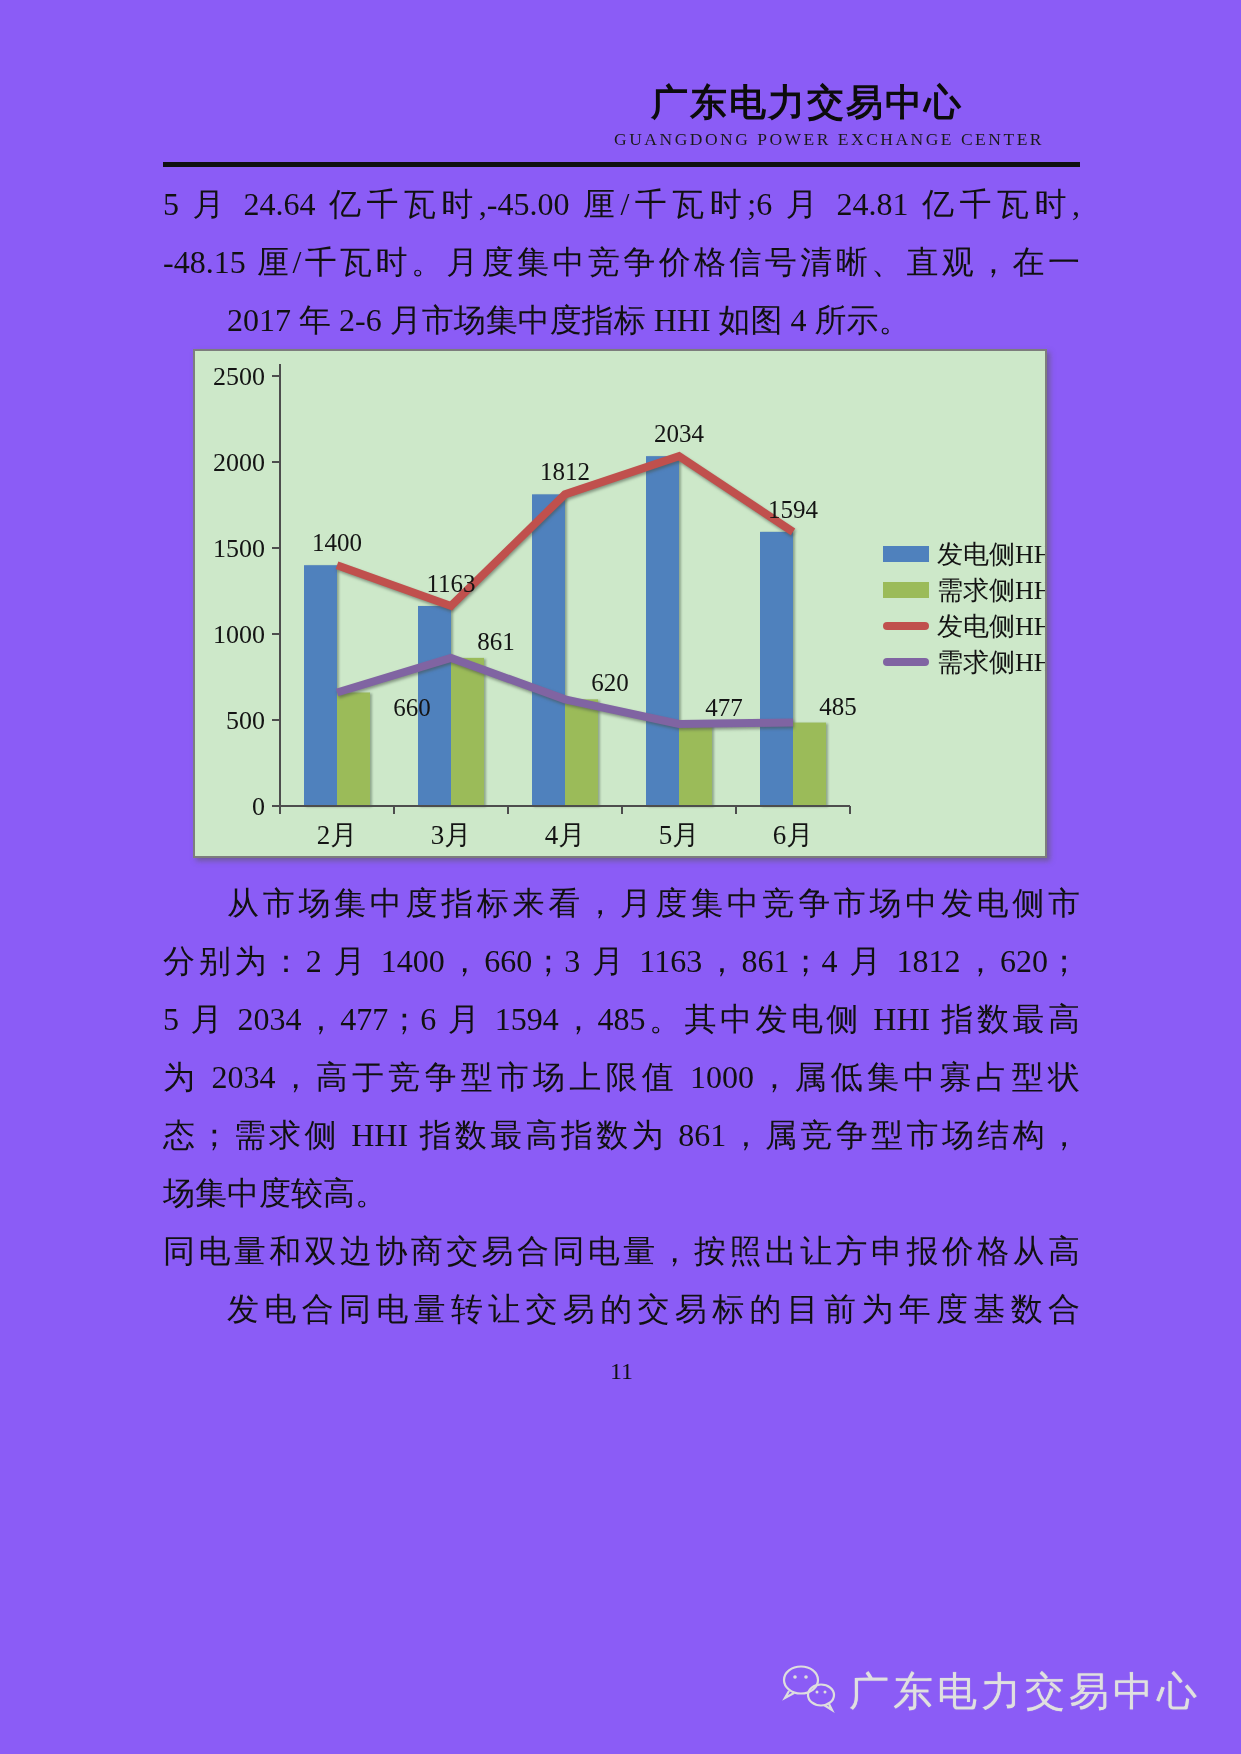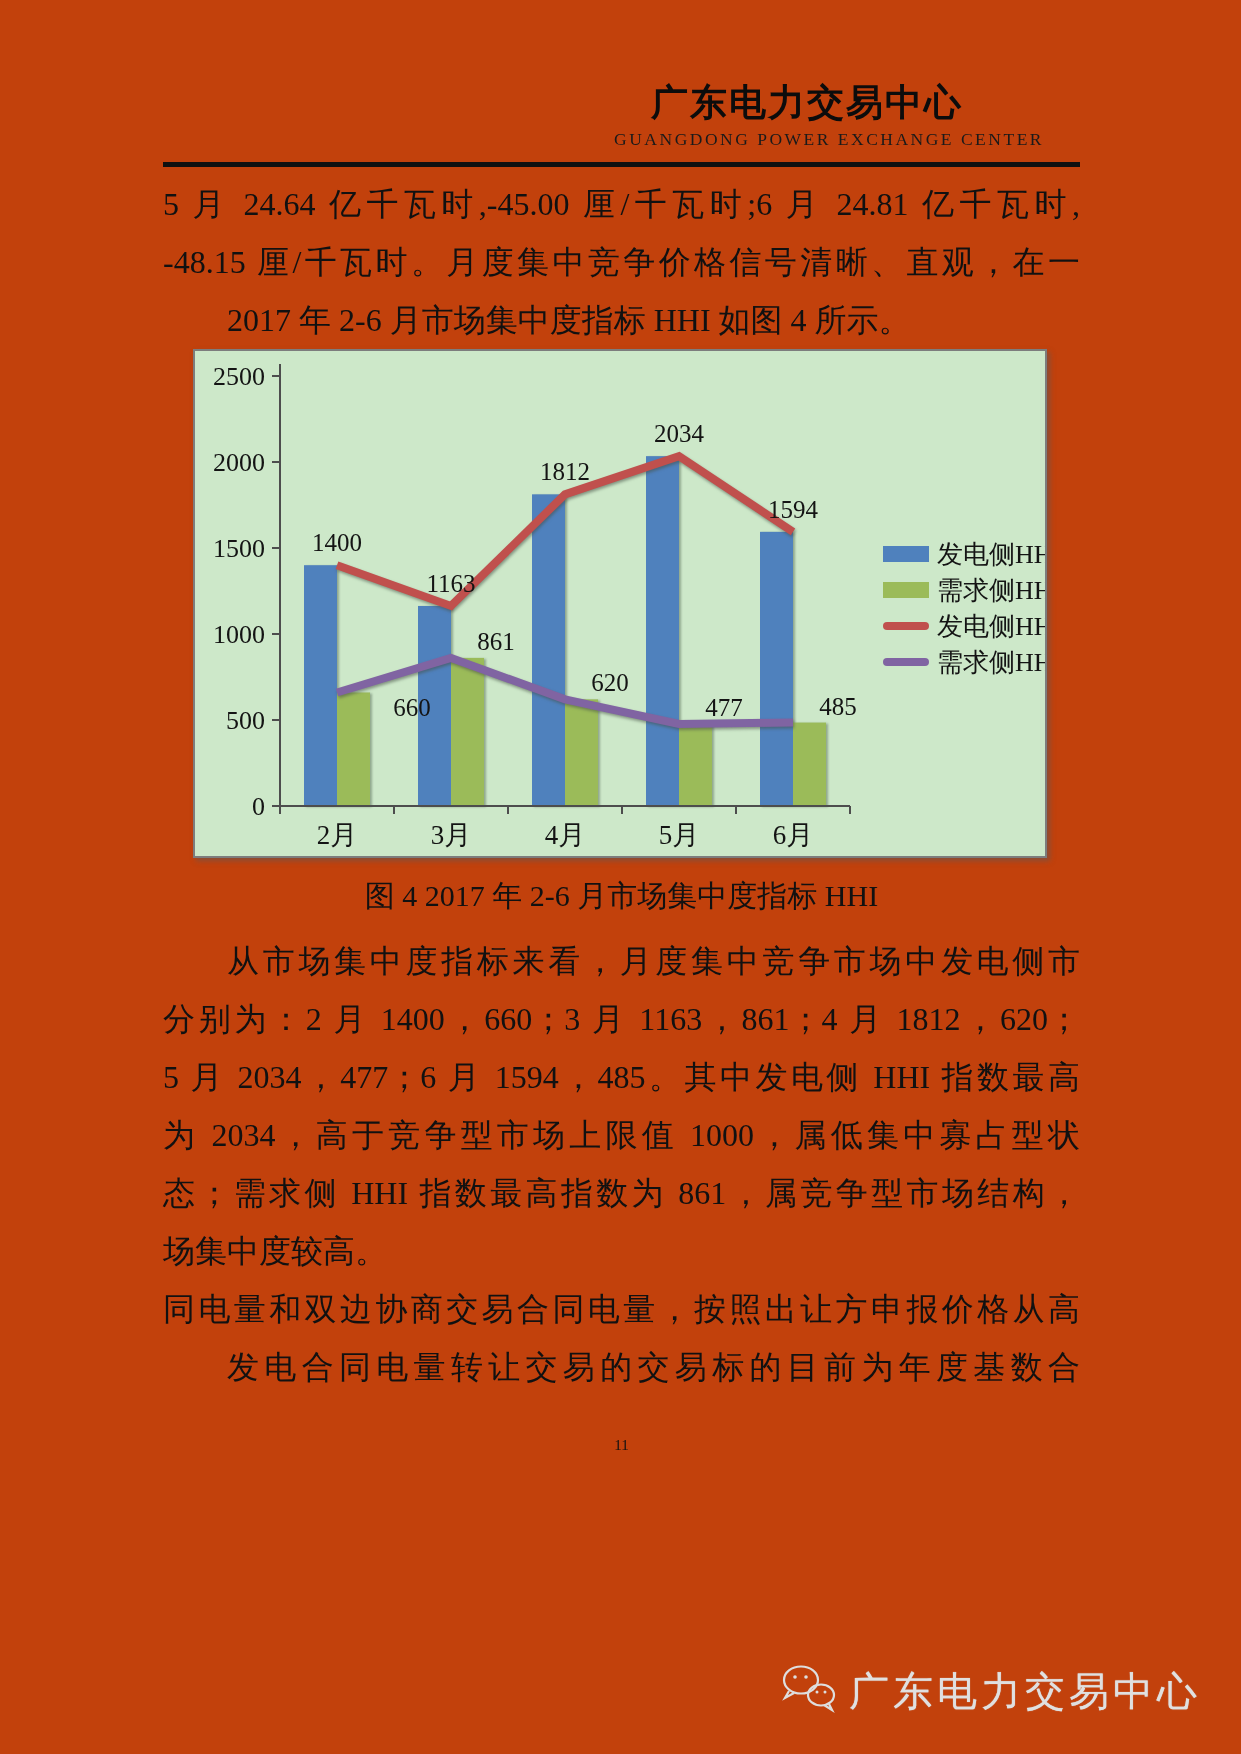--- a/index.html
+++ b/index.html
@@ -1,19 +1,19 @@
 <!DOCTYPE html>
 <html><head>
 <meta charset="utf-8">
 <style>
   html,body{margin:0;padding:0;background:#ffffff;}
   .page{
     position:relative;
     width:1241px;height:1754px;
-    background:#c2410c;
+    background:#8b5cf6;
     font-family:"Liberation Serif","DejaVu Serif",serif;
     color:#111;
     overflow:hidden;
   }
   .content{margin:0 161px 0 163px;width:917px;}
   
   .header{padding-top:80px;display:flex;flex-direction:column;align-items:flex-end;}
   .header-inner{text-align:center;margin-right:36px;}
   .header-title{
     font-family:"Liberation Sans","DejaVu Sans",sans-serif;
@@ -39,21 +39,21 @@
   }
   .chart svg{display:block;}
   .chart svg text{font-family:"Liberation Serif","DejaVu Serif",serif;fill:#141414;}
   .bar{filter:drop-shadow(2px 1px 1px rgba(70,90,70,.45));}
   .sline{fill:none;filter:drop-shadow(1px 2px 1.5px rgba(70,80,70,.55));}
   .axis{stroke:#4d4d4d;stroke-width:2;}
   
   .caption{margin-top:18px;text-align:center;font-size:30px;line-height:40px;}
   .p2{margin-top:16px;}
   
-  .pageno{margin-top:32px;text-align:center;font-size:15px;line-height:34px;}
+  .pageno{margin-top:16px;text-align:center;font-size:24px;line-height:34px;}
   .watermark{
     position:absolute;right:40px;bottom:32px;
     display:flex;align-items:center;gap:10px;
     color:#e0e0e0;
     font-family:"Liberation Sans","DejaVu Sans",sans-serif;
     font-size:40px;letter-spacing:4px;
     text-shadow:0 0 1px #d2d2d2;
     user-select:none;
   }
 </style>
@@ -130,21 +130,20 @@
           <text x="742" y="212" font-size="26">发电侧HHI</text>
           <rect x="688" y="231" width="46" height="16" fill="#9bbb59"></rect>
           <text x="742" y="248" font-size="26">需求侧HHI</text>
           <rect x="688" y="271" width="46" height="8" rx="4" fill="#c0504d"></rect>
           <text x="742" y="284" font-size="26">发电侧HHI</text>
           <rect x="688" y="307" width="46" height="8" rx="4" fill="#8064a2"></rect>
           <text x="742" y="320" font-size="26">需求侧HHI</text>
         </svg>
     </div>
 
-    <div class="caption">图 4 2017 年 2-6 月市场集中度指标 HHI</div>
 
     <div class="para p2">
         <div class="line fill indent">从市场集中度指标来看，月度集中竞争市场中发电侧市</div>
         <div class="line fill">分别为：2 月 1400，660；3 月 1163，861；4 月 1812，620；</div>
         <div class="line fill">5 月 2034，477；6 月 1594，485。其中发电侧 HHI 指数最高</div>
         <div class="line fill">为 2034，高于竞争型市场上限值 1000，属低集中寡占型状</div>
         <div class="line fill">态；需求侧 HHI 指数最高指数为 861，属竞争型市场结构，</div>
         <div class="line">场集中度较高。</div>
       </div>
 

